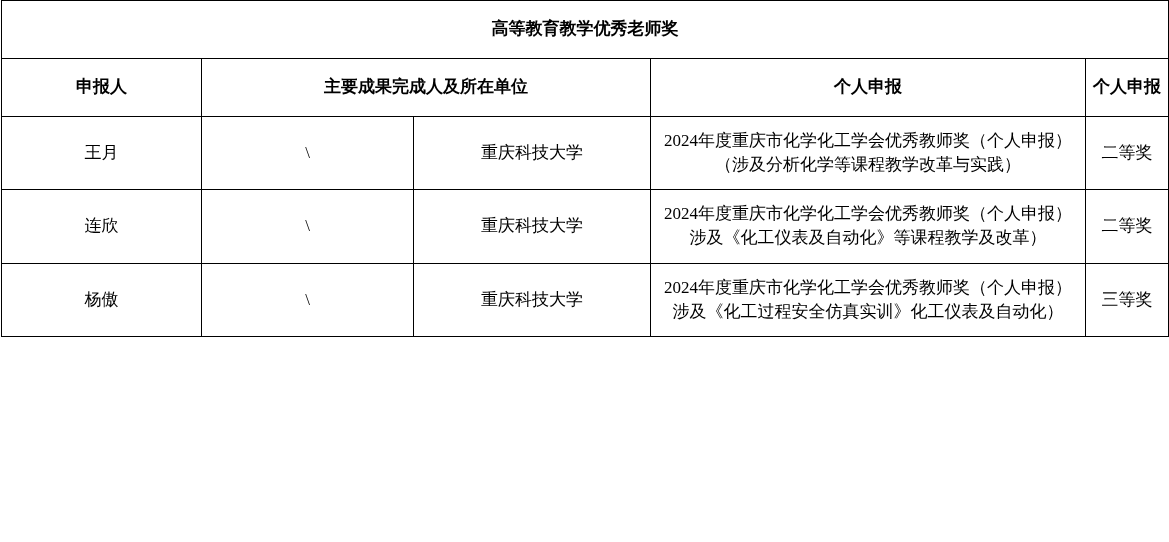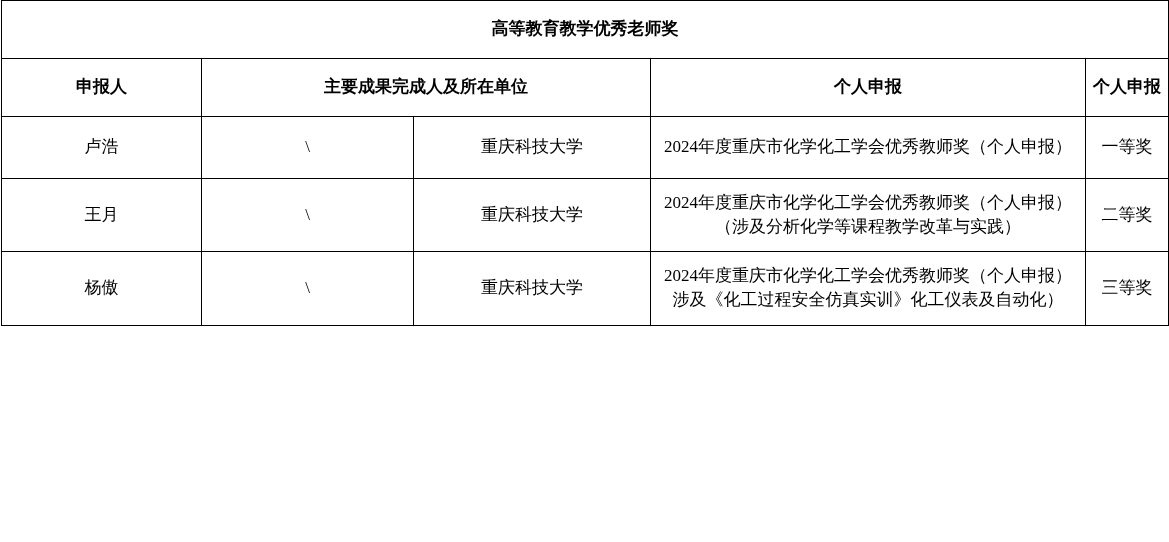--- a/index.html
+++ b/index.html
@@ -83,43 +83,44 @@
       <tr>
         <td class="title-cell" colspan="5">高等教育教学优秀老师奖</td>
       </tr>
       <tr>
         <td class="header-cell">申报人</td>
         <td class="header-cell" colspan="2">主要成果完成人及所在单位</td>
         <td class="header-cell">个人申报</td>
         <td class="header-cell">个人申报</td>
       </tr>
 
-      <tr class="data-row">
-        <td class="name-cell">卢浩</td>
-        <td class="member-cell">\</td>
-        <td class="unit-cell">重庆科技大学</td>
-        <td class="proj-cell">
-          <span class="proj-line">2024年度重庆市化学化工学会优秀教师奖（个人申报）</span>
-        </td>
-        <td class="level-cell">一等奖</td>
-      </tr>
 
 
 
       <tr class="data-row">
         <td class="name-cell">王月</td>
         <td class="member-cell">\</td>
         <td class="unit-cell">重庆科技大学</td>
         <td class="proj-cell">
           <span class="proj-line">2024年度重庆市化学化工学会优秀教师奖（个人申报）</span>
           <span class="proj-line">（涉及分析化学等课程教学改革与实践）</span>
         </td>
         <td class="level-cell">二等奖</td>
       </tr>
 
+      <tr class="data-row">
+        <td class="name-cell">连欣</td>
+        <td class="member-cell">\</td>
+        <td class="unit-cell">重庆科技大学</td>
+        <td class="proj-cell">
+          <span class="proj-line">2024年度重庆市化学化工学会优秀教师奖（个人申报）</span>
+          <span class="proj-line">涉及《化工仪表及自动化》等课程教学及改革）</span>
+        </td>
+        <td class="level-cell">二等奖</td>
+      </tr>
 
 
       <tr class="data-row">
         <td class="name-cell">杨傲</td>
         <td class="member-cell">\</td>
         <td class="unit-cell">重庆科技大学</td>
         <td class="proj-cell">
           <span class="proj-line">2024年度重庆市化学化工学会优秀教师奖（个人申报）</span>
           <span class="proj-line">涉及《化工过程安全仿真实训》化工仪表及自动化）</span>
         </td>

